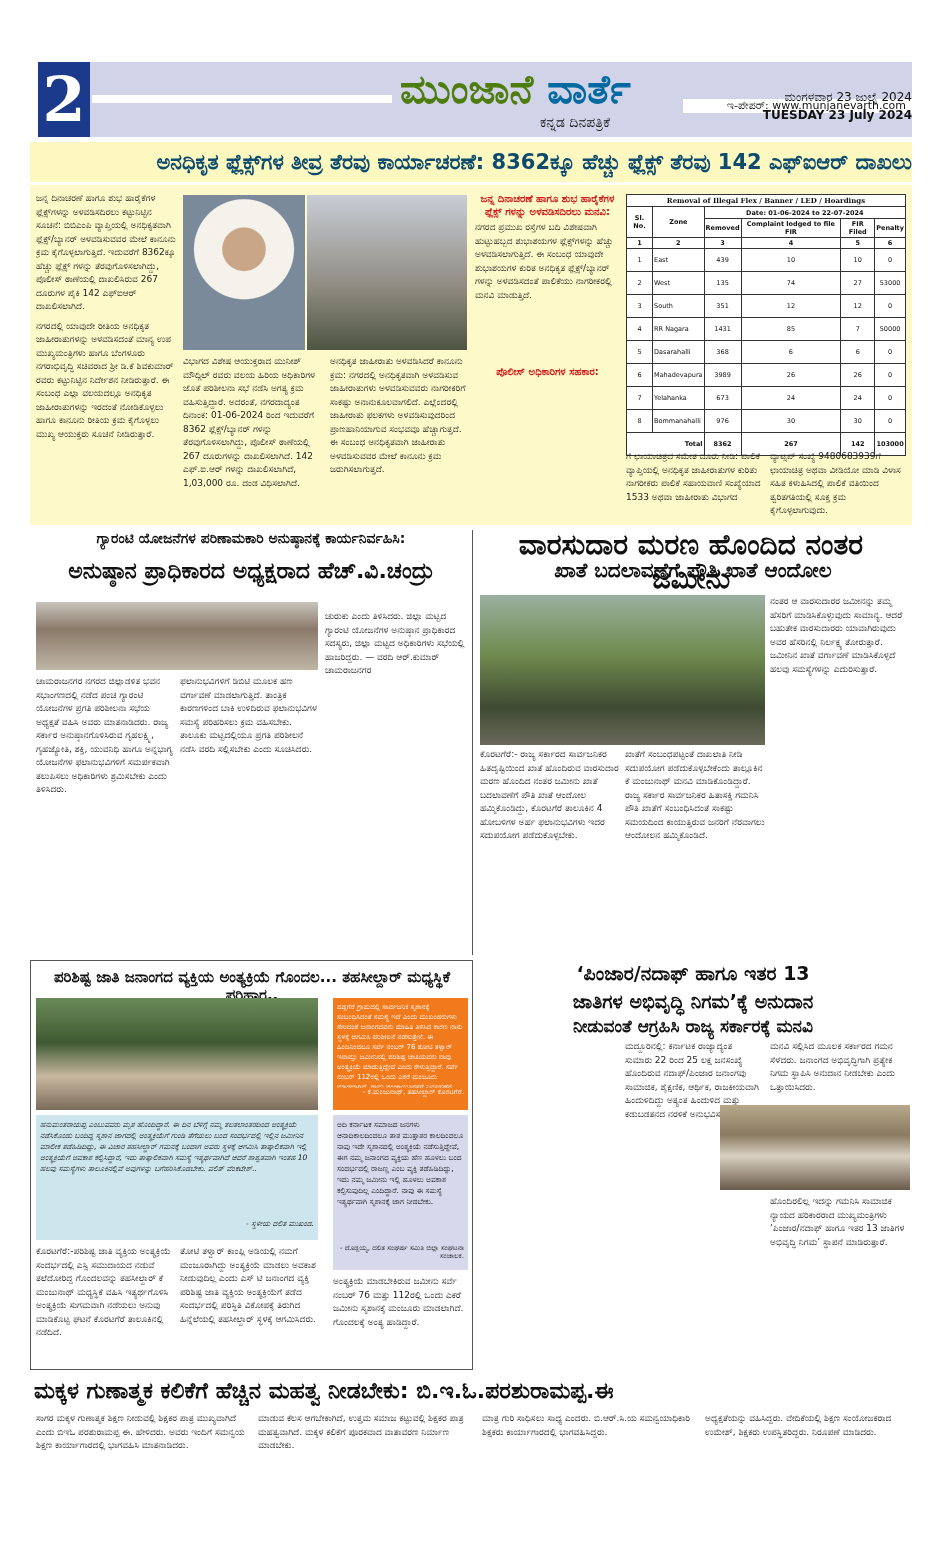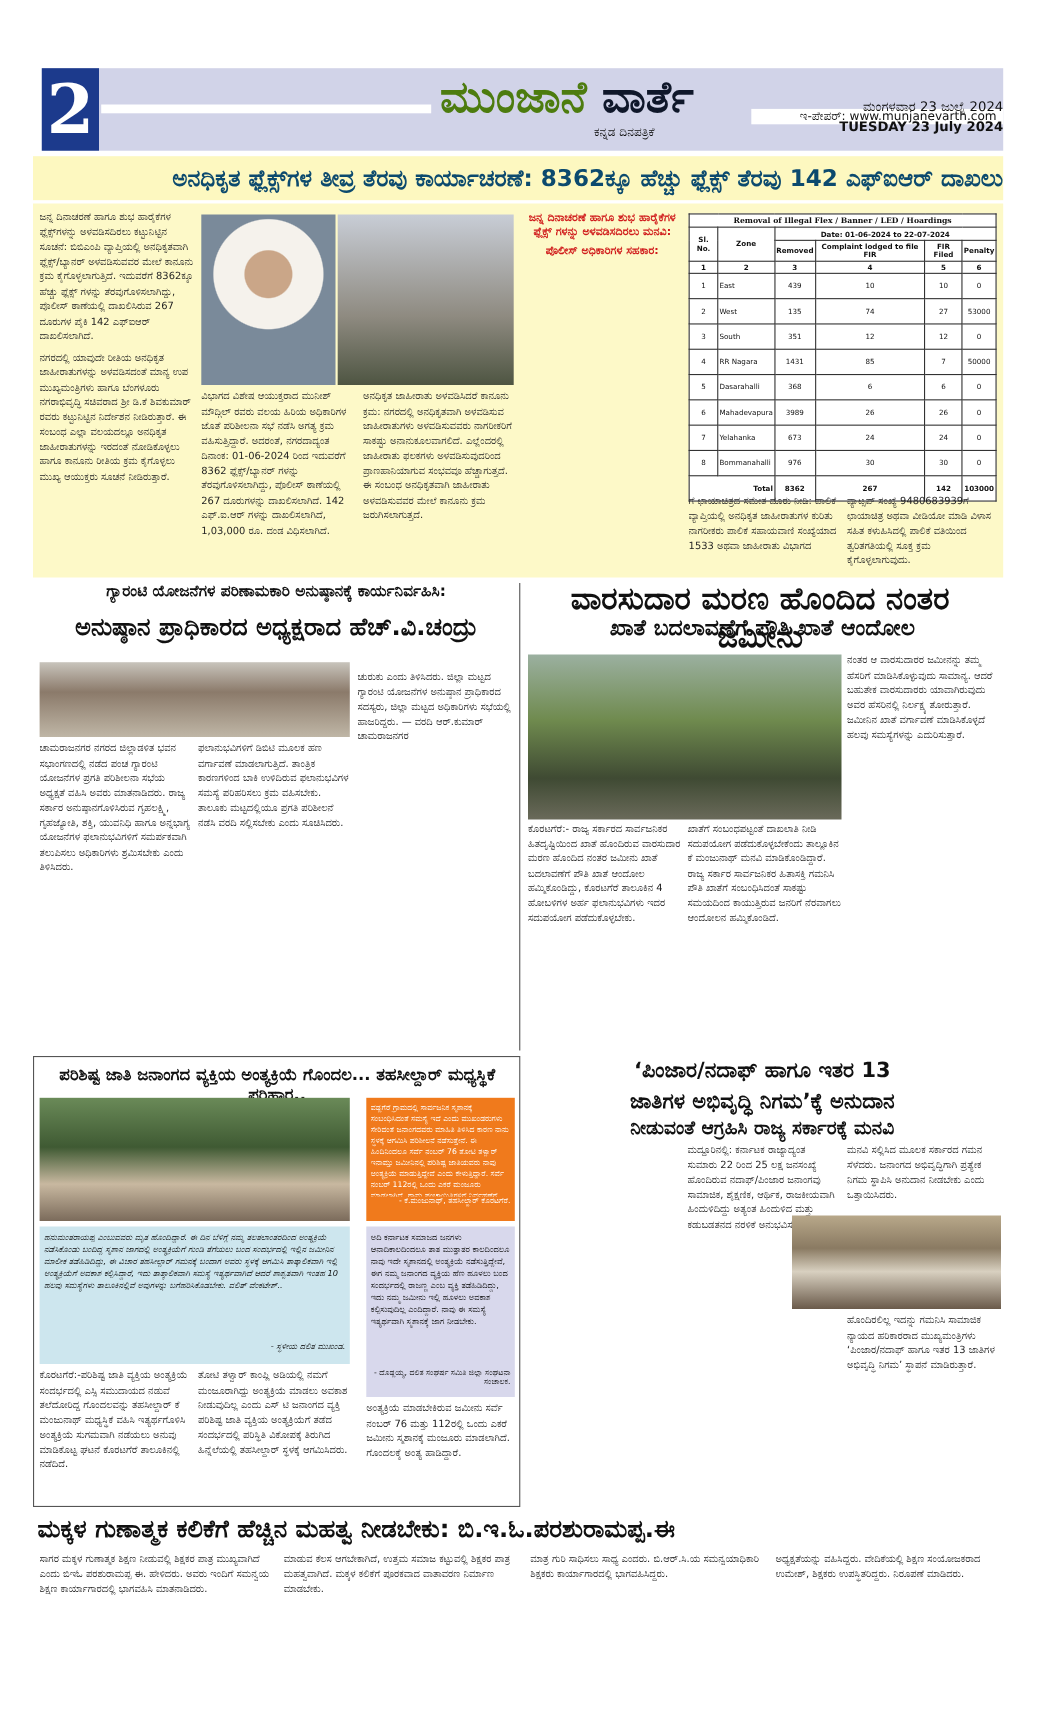--- a/index.html
+++ b/index.html
@@ -3,22 +3,22 @@
 <meta charset="utf-8">
 <style>
   * { box-sizing: border-box; margin: 0; padding: 0; }
   body { width: 945px; height: 1557px; background: #fff; font-family: "DejaVu Sans", sans-serif; position: relative; overflow: hidden; color: #111; }
   .abs { position: absolute; }
   .mast { left: 38px; top: 62px; width: 874px; height: 75px; background: #d1d3e8; }
   .pageno { left: 38px; top: 62px; width: 52px; height: 75px; background: #1c3a8c; color: #fff; font-family: "DejaVu Serif", serif; font-weight: bold; font-size: 62px; text-align: center; line-height: 75px; }
   .whitebar { left: 92px; top: 95px; width: 300px; height: 8px; background: #fff; }
   .logo { left: 400px; top: 66px; width: 260px; height: 50px; font-size: 40px; font-weight: bold; }
   .logo .red { color: #4d7c0f; }
-  .logo .blk { color: #0f172a; margin-left: 14px; }
-  .tagline { left: 540px; top: 114px; font-size: 11px; }
+  .logo .blk { color: #0369a1; margin-left: 14px; }
+  .tagline { left: 540px; top: 114px; font-size: 14px; }
   .epaper { left: 683px; top: 71px; width: 229px; height: 14px; background: #fff; font-size: 11px; text-align: right; padding-right: 6px; line-height: 14px; margin-top: 28px; }
   .datek { left: 690px; top: 90px; width: 222px; text-align: right; font-size: 12px; }
   .datee { left: 690px; top: 108px; width: 222px; text-align: right; font-size: 12px; font-weight: bold; }
   .lead-head { left: 30px; top: 142px; width: 882px; height: 40px; background: #fdf8c0; color: #0c4a6e; font-size: 21px; font-weight: bold; text-align: right; line-height: 40px; }
   .lead-box { left: 30px; top: 185px; width: 882px; height: 340px; background: #fdf9c8; }
   .col { font-size: 9px; line-height: 13.5px; color: #222; overflow: hidden; }
   .photo { background: linear-gradient(135deg,#8a8a7a,#c8c0b0 40%,#5c6b4d); }
   .photo.gray { background: linear-gradient(180deg,#c8cdd6,#8e8a80 60%,#4e5542); }
   .photo.face { background: radial-gradient(circle at 50% 35%,#caa688 0 18%,#f5f2ec 19% 42%,#7a8a9a 43%); }
   .photo.green { background: linear-gradient(180deg,#9bb0a0,#6f8a4e 40%,#3f4a33 75%,#6a6a5a); }
@@ -52,20 +52,21 @@
 <div class="abs col" style="left:36px;top:192px;width:140px;height:330px;">
   <p>ಜನ್ನ ದಿನಾಚರಣೆ ಹಾಗೂ ಶುಭ ಹಾರೈಕೆಗಳ ಫ್ಲೆಕ್ಸ್‌ಗಳನ್ನು ಅಳವಡಿಸದಿರಲು ಕಟ್ಟುನಿಟ್ಟಿನ ಸೂಚನೆ: ಬಿಬಿಎಂಪಿ ವ್ಯಾಪ್ತಿಯಲ್ಲಿ ಅನಧಿಕೃತವಾಗಿ ಫ್ಲೆಕ್ಸ್/ಬ್ಯಾನರ್ ಅಳವಡಿಸುವವರ ಮೇಲೆ ಕಾನೂನು ಕ್ರಮ ಕೈಗೊಳ್ಳಲಾಗುತ್ತಿದೆ. ಇದುವರೆಗೆ 8362ಕ್ಕೂ ಹೆಚ್ಚು ಫ್ಲೆಕ್ಸ್ ಗಳನ್ನು ತೆರವುಗೊಳಿಸಲಾಗಿದ್ದು, ಪೊಲೀಸ್ ಠಾಣೆಯಲ್ಲಿ ದಾಖಲಿಸಿರುವ 267 ದೂರುಗಳ ಪೈಕಿ 142 ಎಫ್‌ಐಆರ್ ದಾಖಲಿಸಲಾಗಿದೆ.</p>
   <p style="margin-top:6px">ನಗರದಲ್ಲಿ ಯಾವುದೇ ರೀತಿಯ ಅನಧಿಕೃತ ಜಾಹೀರಾತುಗಳನ್ನು ಅಳವಡಿಸದಂತೆ ಮಾನ್ಯ ಉಪ ಮುಖ್ಯಮಂತ್ರಿಗಳು ಹಾಗೂ ಬೆಂಗಳೂರು ನಗರಾಭಿವೃದ್ಧಿ ಸಚಿವರಾದ ಶ್ರೀ ಡಿ.ಕೆ ಶಿವಕುಮಾರ್ ರವರು ಕಟ್ಟುನಿಟ್ಟಿನ ನಿರ್ದೇಶನ ನೀಡಿರುತ್ತಾರೆ. ಈ ಸಂಬಂಧ ಎಲ್ಲಾ ವಲಯದಲ್ಲೂ ಅನಧಿಕೃತ ಜಾಹೀರಾತುಗಳನ್ನು ಇರದಂತೆ ನೋಡಿಕೊಳ್ಳಲು ಹಾಗೂ ಕಾನೂನು ರೀತಿಯ ಕ್ರಮ ಕೈಗೊಳ್ಳಲು ಮುಖ್ಯ ಆಯುಕ್ತರು ಸೂಚನೆ ನೀಡಿರುತ್ತಾರೆ.</p>
 </div>
 <div class="abs photo face" style="left:183px;top:195px;width:122px;height:155px;"></div>
 <div class="abs photo gray" style="left:307px;top:195px;width:160px;height:155px;"></div>
 <div class="abs col" style="left:183px;top:355px;width:140px;height:165px;">ವಿಭಾಗದ ವಿಶೇಷ ಆಯುಕ್ತರಾದ ಮುನೀಶ್ ಮೌದ್ಗಿಲ್ ರವರು ವಲಯ ಹಿರಿಯ ಅಧಿಕಾರಿಗಳ ಜೊತೆ ಪರಿಶೀಲನಾ ಸಭೆ ನಡೆಸಿ ಅಗತ್ಯ ಕ್ರಮ ವಹಿಸುತ್ತಿದ್ದಾರೆ. ಅದರಂತೆ, ನಗರದಾದ್ಯಂತ ದಿನಾಂಕ: 01-06-2024 ರಿಂದ ಇದುವರೆಗೆ 8362 ಫ್ಲೆಕ್ಸ್/ಬ್ಯಾನರ್ ಗಳನ್ನು ತೆರವುಗೊಳಿಸಲಾಗಿದ್ದು, ಪೊಲೀಸ್ ಠಾಣೆಯಲ್ಲಿ 267 ದೂರುಗಳನ್ನು ದಾಖಲಿಸಲಾಗಿದೆ. 142 ಎಫ್.ಐ.ಆರ್ ಗಳನ್ನು ದಾಖಲಿಸಲಾಗಿದೆ, 1,03,000 ರೂ. ದಂಡ ವಿಧಿಸಲಾಗಿದೆ.</div>
 <div class="abs col" style="left:330px;top:355px;width:138px;height:165px;">ಅನಧಿಕೃತ ಜಾಹೀರಾತು ಅಳವಡಿಸಿದರೆ ಕಾನೂನು ಕ್ರಮ: ನಗರದಲ್ಲಿ ಅನಧಿಕೃತವಾಗಿ ಅಳವಡಿಸುವ ಜಾಹೀರಾತುಗಳು ಅಳವಡಿಸುವವರು ನಾಗರೀಕರಿಗೆ ಸಾಕಷ್ಟು ಅನಾನುಕೂಲವಾಗಲಿದೆ. ಎಲ್ಲೆಂದರಲ್ಲಿ ಜಾಹೀರಾತು ಫಲಕಗಳು ಅಳವಡಿಸುವುದರಿಂದ ಪ್ರಾಣಹಾನಿಯಾಗುವ ಸಂಭವವೂ ಹೆಚ್ಚಾಗುತ್ತದೆ. ಈ ಸಂಬಂಧ ಅನಧಿಕೃತವಾಗಿ ಜಾಹೀರಾತು ಅಳವಡಿಸುವವರ ಮೇಲೆ ಕಾನೂನು ಕ್ರಮ ಜರುಗಿಸಲಾಗುತ್ತದೆ.</div>
 <div class="abs" style="left:475px;top:192px;width:145px;height:330px;">
   <div class="redsub">ಜನ್ನ ದಿನಾಚರಣೆ ಹಾಗೂ ಶುಭ ಹಾರೈಕೆಗಳ ಫ್ಲೆಕ್ಸ್ ಗಳನ್ನು ಅಳವಡಿಸದಿರಲು ಮನವಿ:</div>
+  <p class="col" style="margin-top:3px;height:140px">ನಗರದ ಪ್ರಮುಖ ರಸ್ತೆಗಳ ಬದಿ ವಿಶೇಷವಾಗಿ ಹುಟ್ಟುಹಬ್ಬದ ಶುಭಾಶಯಗಳ ಫ್ಲೆಕ್ಸ್‌ಗಳನ್ನು ಹೆಚ್ಚು ಅಳವಡಿಸಲಾಗುತ್ತಿದೆ. ಈ ಸಂಬಂಧ ಯಾವುದೇ ಶುಭಾಶಯಗಳ ಕುರಿತ ಅನಧಿಕೃತ ಫ್ಲೆಕ್ಸ್/ಬ್ಯಾನರ್ ಗಳನ್ನು ಅಳವಡಿಸದಂತೆ ಪಾಲಿಕೆಯು ನಾಗರೀಕರಲ್ಲಿ ಮನವಿ ಮಾಡುತ್ತಿದೆ.</p>
   <div class="redsub" style="margin-top:4px">ಪೊಲೀಸ್ ಅಧಿಕಾರಿಗಳ ಸಹಕಾರ:</div>
 </div>
 
 <div class="abs" style="left:626px;top:194px;width:280px;height:250px;">
   <table class="flex">
     <tbody>
         <tr>
           <th colspan="6" style="font-family:'DejaVu Serif',serif;font-size:7px">Removal of Illegal Flex / Banner / LED / Hoardings</th>
         </tr>
     <tr>

